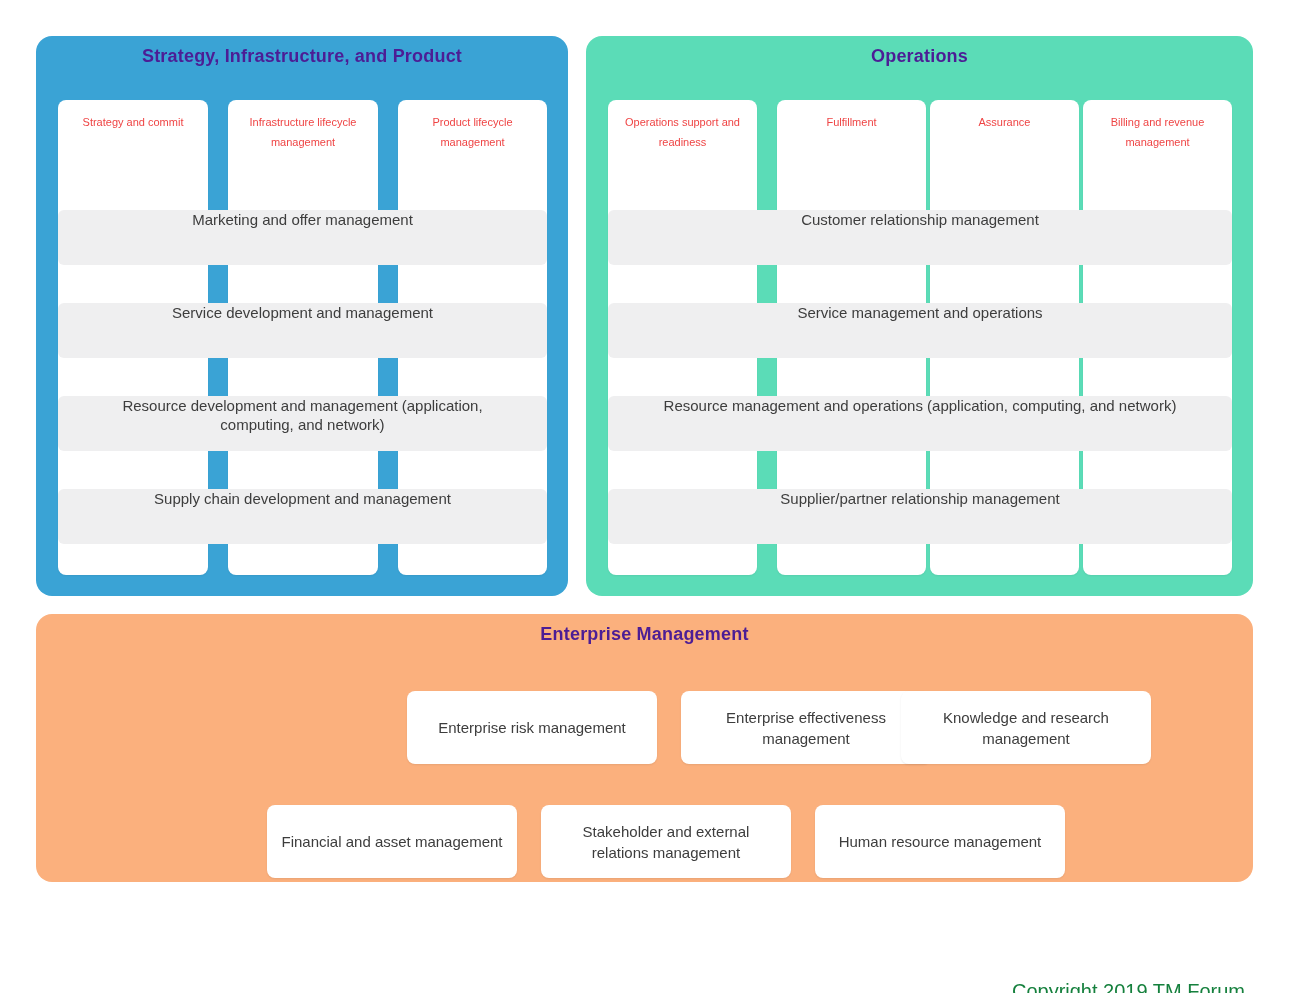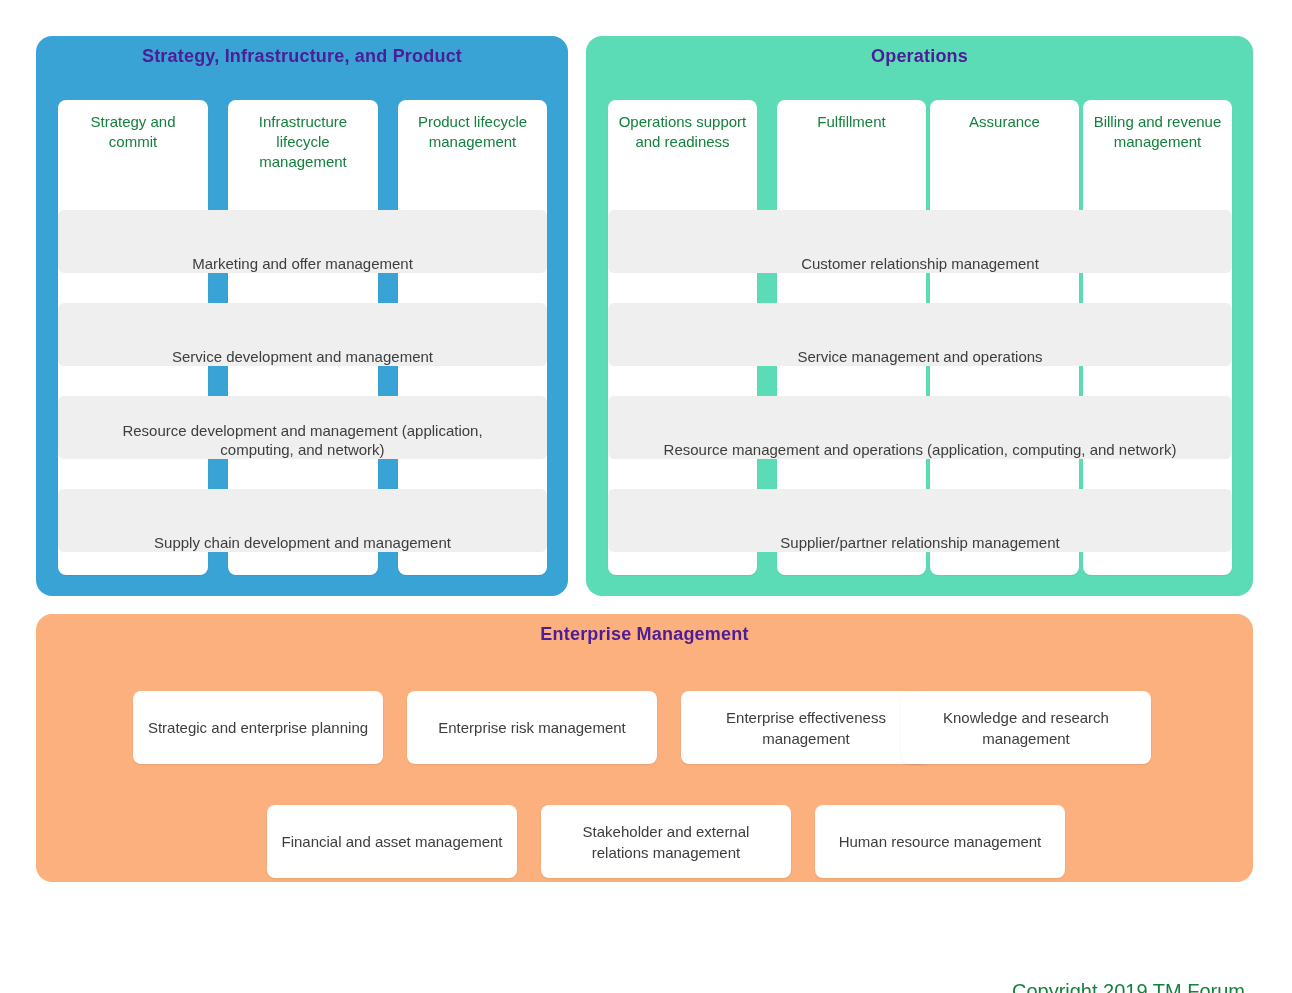--- a/index.html
+++ b/index.html
@@ -15,25 +15,25 @@
   .panel-title{
     position:absolute;left:0;right:0;top:10px;text-align:center;
     color:#4c1d95;font-size:18px;font-weight:bold;letter-spacing:.2px;
   }
   .col{
     position:absolute;top:64px;height:475px;background:#ffffff;border-radius:8px;
     box-shadow:0 1px 2px rgba(0,0,0,.06);
   }
   .col-label{
     display:block;padding:12px 10px 0 10px;text-align:center;
-    font-size:15px;line-height:20px;color:#15803d;
+    font-size:11px;line-height:20px;color:#ef4444;
   }
   .band{
-    position:absolute;left:22px;background:#efeff0;border-radius:6px;height:63px;
-    display:flex;align-items:flex-end;justify-content:center;text-align:center;
+    position:absolute;left:22px;background:#efeff0;border-radius:6px;height:55px;
+    display:flex;align-items:flex-start;justify-content:center;text-align:center;
     font-size:15px;line-height:19px;color:#3d3d3d;
   }
   .panel-blue .band{width:489px;}
   .panel-green .band{width:624px;}
   .panel-blue .band span{max-width:400px;}
   .ent-box{
     position:absolute;width:250px;height:73px;background:#ffffff;border-radius:8px;
     display:flex;align-items:center;justify-content:center;text-align:center;
     font-size:15px;line-height:21px;color:#3d3d3d;padding:0 14px;box-sizing:border-box;
     box-shadow:0 1px 2px rgba(0,0,0,.08);
@@ -120,23 +120,20 @@
       <span>Service management and operations</span>
     </div>
     <div class="band band-4">
       <span>Supplier/partner relationship management</span>
     </div>
   </div>
 
   <div class="panel panel-orange">
     <div class="panel-title">Enterprise Management</div>
 
-    <div class="ent-box ent-r1 e1">
-      <span>Strategic and enterprise planning</span>
-    </div>
     <div class="ent-box ent-r1 e2">
       <span>Enterprise risk management</span>
     </div>
     <div class="ent-box ent-r1 e3">
       <span>Enterprise effectiveness management</span>
     </div>
     <div class="ent-box ent-r1 e4">
       <span>Knowledge and research management</span>
     </div>
 

